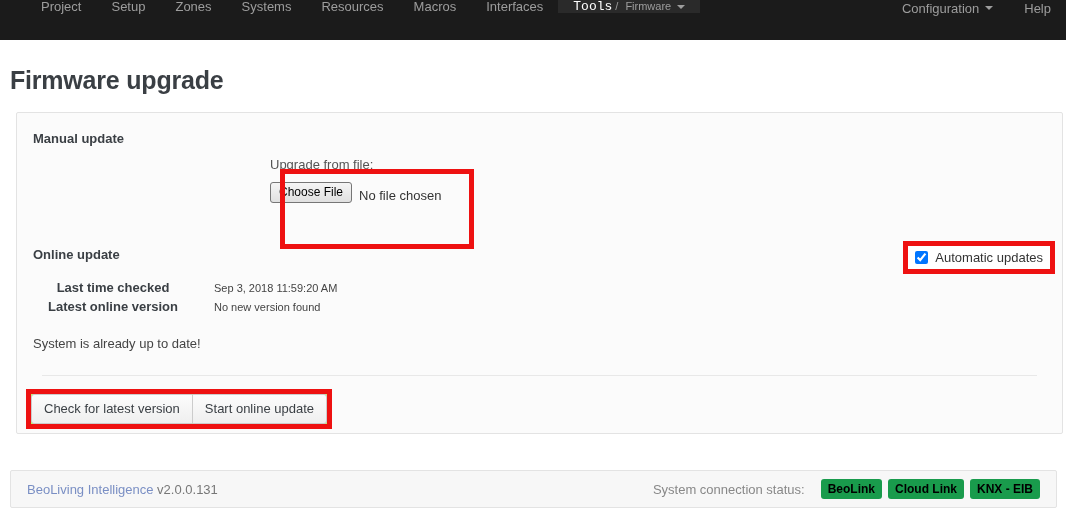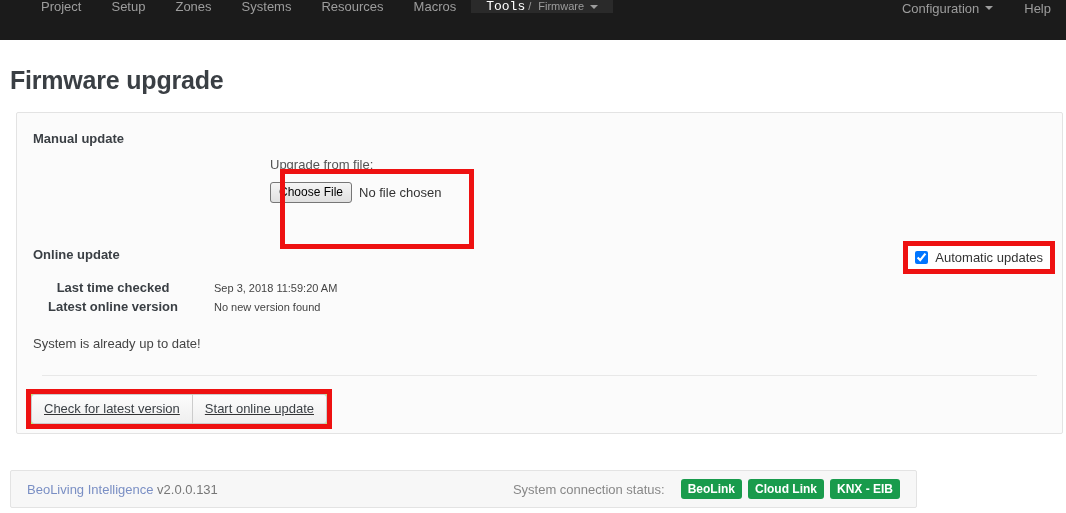--- a/index.html
+++ b/index.html
@@ -85,21 +85,21 @@
   .manual-row { position: relative; height: 112px; }
   .file-block {
     position: absolute;
     left: 237px; top: 26px;
   }
   .file-label {
     color: #555555;
     font-size: 13px;
     margin-bottom: 10px;
   }
-  .file-input-row { display: flex; align-items: center; }
+  .file-input-row { display: flex; align-items: flex-end; }
   .choose-file-btn {
     font-family: "Liberation Sans", sans-serif;
     font-size: 12px;
     color: #000000;
     background: linear-gradient(#f5f5f5, #e0e0e0);
     border: 1px solid #767676;
     border-radius: 3px;
     padding: 2px 8px;
     line-height: 15px;
     cursor: pointer;
@@ -162,60 +162,60 @@
   }
 
   
   .btn-group-wrap {
     position: absolute;
     left: 9px;
     top: 276px;
     border: 5px solid #ee1111;
     display: inline-block;
   }
-  .btn-group { display: flex; background: #bef264; text-decoration: underline; }
+  .btn-group { display: flex; background: #bef264; }
   .btn {
     font-family: "Liberation Sans", sans-serif;
     font-size: 13px;
     color: #3a3f44;
     background: linear-gradient(#fcfcfc, #efefef);
     border: 1px solid #cccccc;
     padding: 6px 12px;
     line-height: 16px;
     cursor: pointer;
     white-space: nowrap;
   }
   .btn:first-child { border-radius: 3px 0 0 3px; }
   .btn:last-child { border-radius: 0 3px 3px 0; border-left: 0; }
 
   
   .footer {
     position: absolute;
     left: 10px; top: 470px;
-    width: 907px;
+    width: 1047px;
     height: 38px;
     background: #f7f7f7;
     border: 1px solid #e3e3e3;
     border-radius: 2px;
     display: flex;
     align-items: center;
     padding: 0 16px;
   }
   .footer-left { font-size: 13px; color: #777777; }
   .footer-link { color: #7a8fc4; text-decoration: none; cursor: pointer; }
   .footer-right {
     margin-left: auto;
     display: flex;
     align-items: center;
   }
   .conn-label { font-size: 13px; color: #888888; margin-right: 10px; }
   .badge {
     display: inline-block;
     background: #199b4c;
-    color: #ffffff;
+    color: #000000;
     font-size: 12px;
     font-weight: bold;
     padding: 3px 7px;
     border-radius: 3px;
     margin-left: 6px;
     line-height: 14px;
     white-space: nowrap;
   }
   .badge:first-child { margin-left: 0; }
 </style>
@@ -234,20 +234,23 @@
       <span>Zones</span>
     </div>
     <div class="nav-item">
       <span>Systems</span>
     </div>
     <div class="nav-item">
       <span>Resources</span>
     </div>
     <div class="nav-item">
       <span>Macros</span>
+    </div>
+    <div class="nav-item">
+      <span>Interfaces</span>
     </div>
     <div class="nav-item active">
       <span class="nav-main">Tools</span>
       <span class="nav-slash">/</span>
       <span class="nav-sub">Firmware</span>
       <span class="caret"></span>
     </div>
   </div>
   <div class="nav-right">
     <div class="nav-item">

